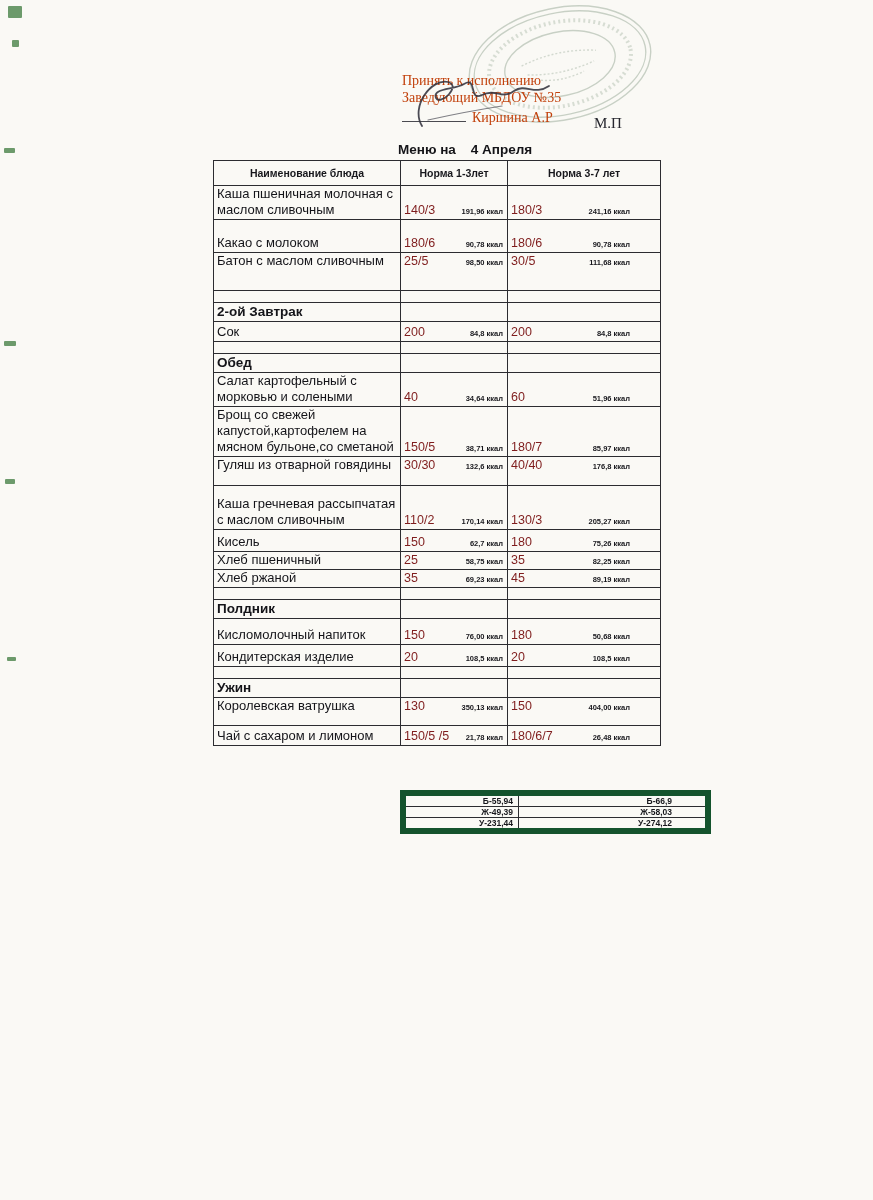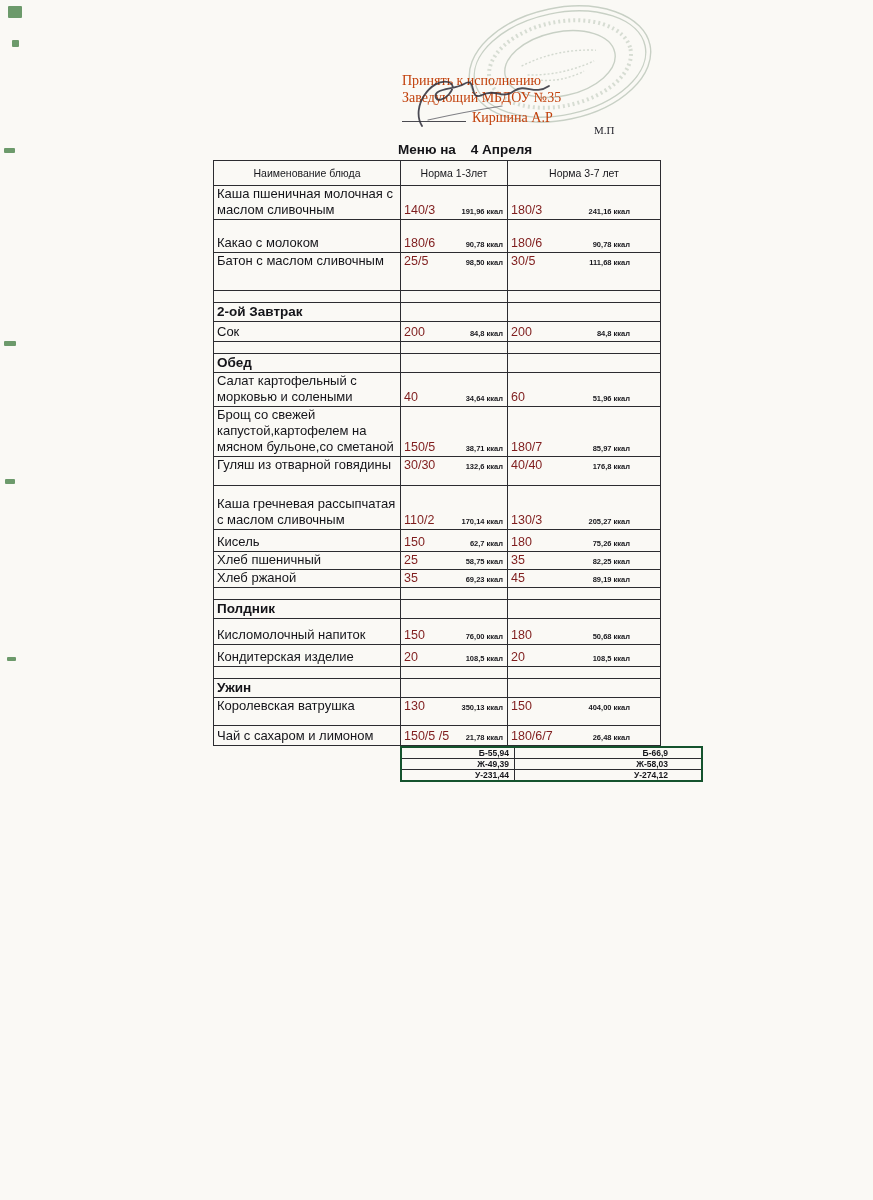--- a/index.html
+++ b/index.html
@@ -13,21 +13,21 @@
   
   .mark{position:absolute;background:#3c7a3c;opacity:.75;border-radius:1px;}
 
   
   .approval{
     position:absolute;left:402px;top:72px;
     font-family:"Liberation Serif",serif;font-size:14px;line-height:17px;color:#c2410c;
   }
   .approval .row3{margin-top:3px;}
   .sig-underline{display:inline-block;width:64px;height:12px;border-bottom:1px solid #4a4a50;margin-right:6px;}
-  .mp{position:absolute;left:594px;top:124px;font-family:"Liberation Serif",serif;font-size:11px;color:#26262e;}
+  .mp{position:absolute;left:594px;top:115px;font-family:"Liberation Serif",serif;font-size:15px;color:#26262e;}
 
   
   .signature{position:absolute;left:406px;top:76px;width:152px;height:58px;}
 
   
   .stamp{position:absolute;left:460px;top:0px;width:200px;height:128px;opacity:.40;transform:rotate(-12deg);}
 
   
   .menu-title{
     position:absolute;left:398px;top:142px;
@@ -35,34 +35,34 @@
   }
 
   
   .doc{position:absolute;left:213px;top:160px;width:447px;}
   table.menu{border-collapse:collapse;table-layout:fixed;width:447px;border:1.5px solid #2c2c30;}
   table.menu col.c1{width:187px;}
   table.menu col.c2{width:107px;}
   table.menu col.c3{width:153px;}
   table.menu th,table.menu td{border:1px solid #2c2c30;overflow:hidden;}
   table.menu th{
-    font-size:10.5px;font-weight:400;text-align:center;vertical-align:middle;
+    font-size:10.5px;font-weight:700;text-align:center;vertical-align:middle;
     height:22px;padding:1px 2px;color:#17171c;
   }
   td.name{font-size:13px;line-height:16px;padding:0 3px 1px 3px;vertical-align:bottom;color:#141419;}
   td.name.section{font-weight:700;font-size:13.5px;vertical-align:middle;padding:1px 3px;}
   td.norm{vertical-align:bottom;padding:1px 2px 2px 3px;}
   tr.top td{vertical-align:top;}
   .cellwrap{display:flex;justify-content:space-between;align-items:baseline;width:100%;}
   .portion{font-size:12.5px;color:#7f1d1d;white-space:nowrap;}
   .kcal{font-size:7.5px;font-weight:700;white-space:nowrap;margin-right:2px;color:#17171c;}
   td.norm.wide .kcal{margin-right:28px;}
 
   
-  table.totals{border-collapse:collapse;table-layout:fixed;margin-left:187px;width:260px;border:2px solid #14532d;}
+  table.totals{border-collapse:collapse;table-layout:fixed;margin-left:187px;width:260px;border:6px solid #14532d;margin-top:44px;}
   table.totals td{
     border:1px solid #2c2c30;height:10px;font-size:8.5px;font-weight:700;
     text-align:right;vertical-align:middle;color:#17171c;padding:0;
   }
   table.totals td.t1{width:107px;padding-right:5px;}
   table.totals td.t2{width:153px;padding-right:33px;}
 </style>
 </head>
 <body>
 

